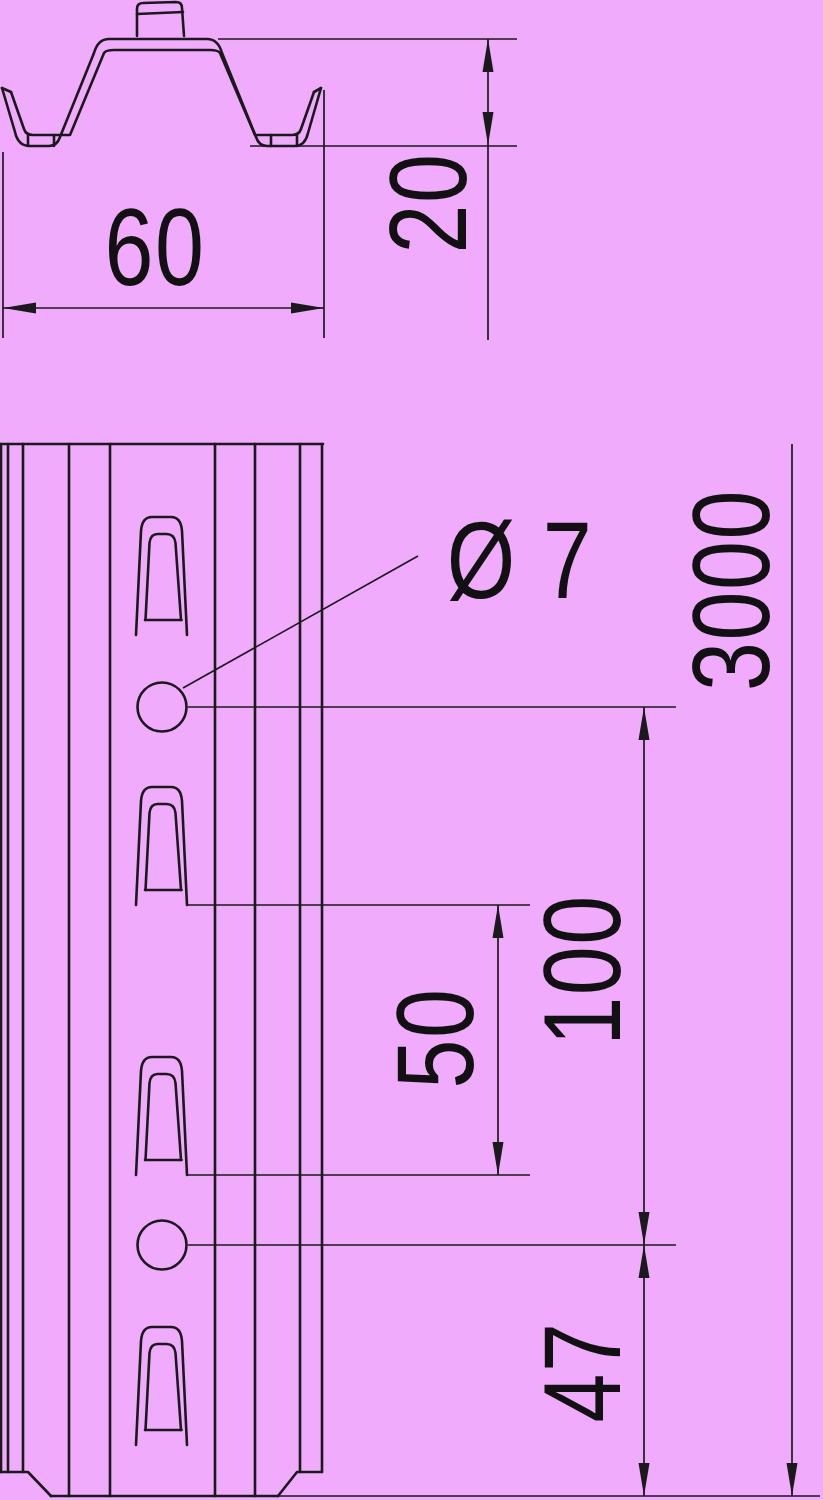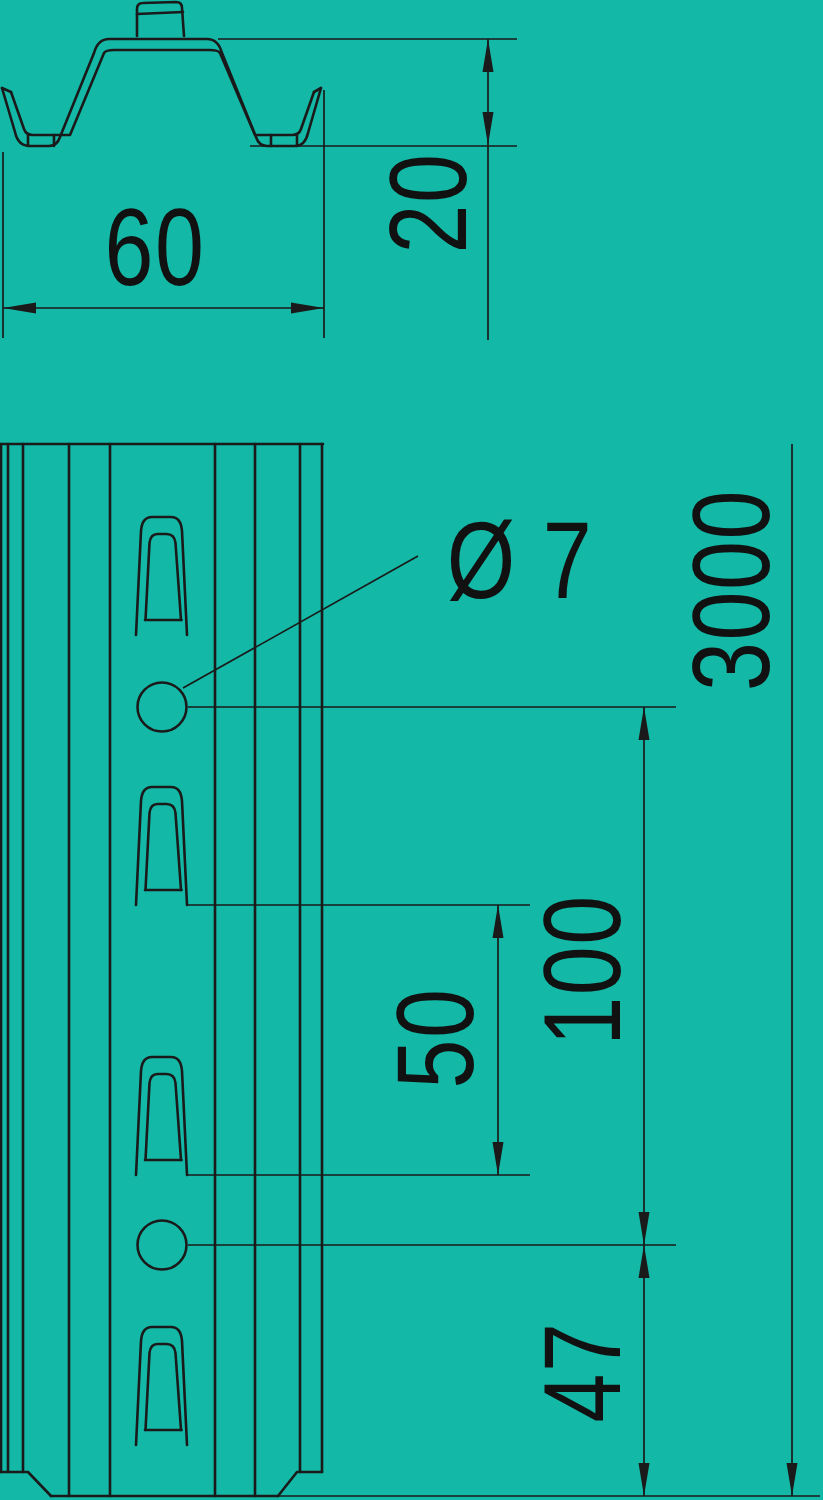--- a/index.html
+++ b/index.html
@@ -1,17 +1,17 @@
 <!DOCTYPE html>
 <html><head>
 <meta charset="utf-8">
 <style>
   html,body{margin:0;padding:0;background:#fff;}
   #stage{
-    position:relative;width:823px;height:1500px;background:#14b8a6;overflow:hidden;
+    position:relative;width:823px;height:1500px;background:#f0abfc;overflow:hidden;
     font-family:"Liberation Sans", sans-serif;
   }
   svg{position:absolute;left:0;top:0;}
   .profile{stroke:#1a1a1a;stroke-width:2.6;fill:none;stroke-linejoin:round;stroke-linecap:round;}
   .thin{stroke:#1a1a1a;stroke-width:1.7;fill:none;}
   .arrow{fill:#1a1a1a;stroke:none;}
   .dimtext{
     fill:#111;font-family:"Liberation Sans", sans-serif;font-size:110px;
     text-anchor:middle;letter-spacing:2px;
   }

